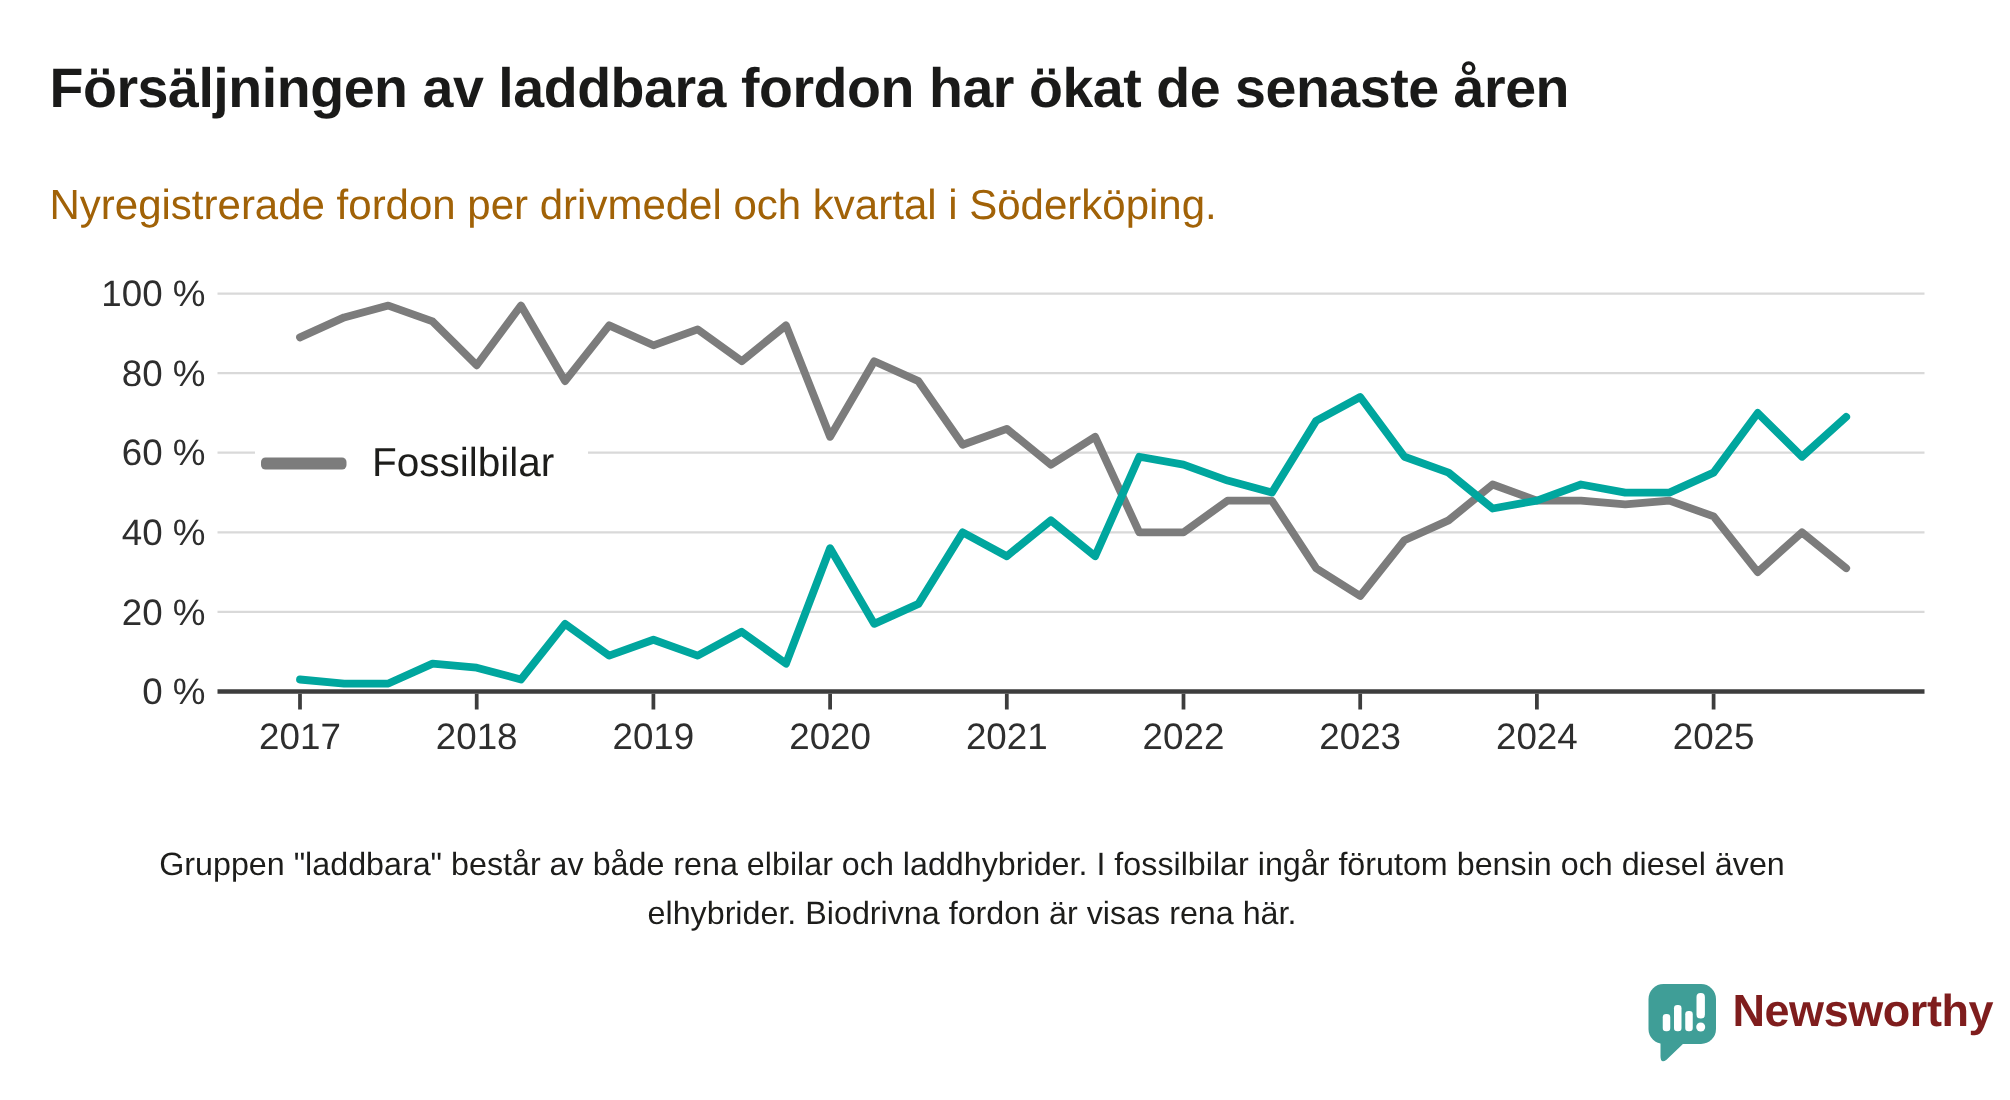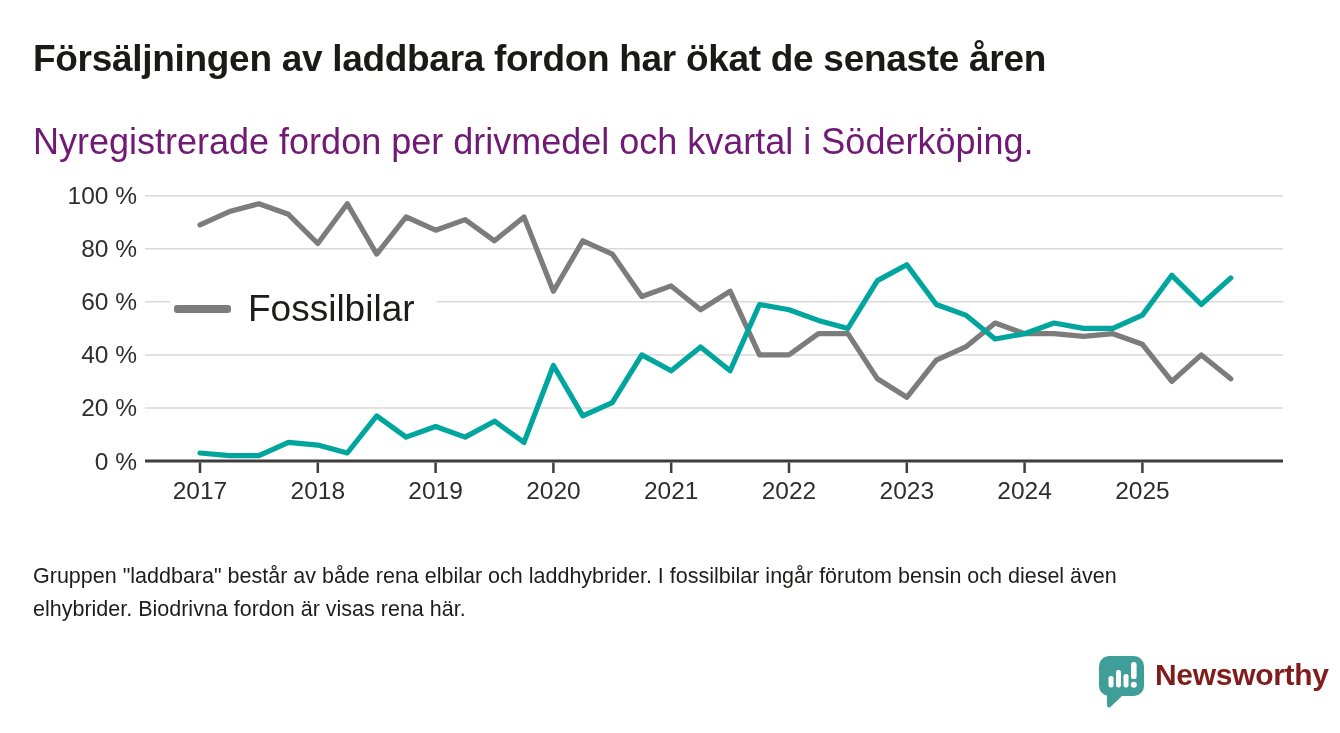--- a/index.html
+++ b/index.html
@@ -1,24 +1,24 @@
 <!DOCTYPE html>
 <html><head>
 <meta charset="utf-8">
 <style>
   html,body{margin:0;padding:0;background:#fff;}
   body{font-family:"Liberation Sans","DejaVu Sans",sans-serif;}
-  #card{position:relative;width:1340px;height:733px;background:#ffffff;overflow:hidden;}
+  #card{position:relative;width:1340px;height:733px;background:#ffffff;overflow:hidden;text-align:center;}
   #chart-title{position:absolute;left:33px;top:38px;font-size:37px;font-weight:700;color:#1a1a19;letter-spacing:-0.3px;white-space:nowrap;}
-  #chart-subtitle{position:absolute;left:33px;top:121px;font-size:36px;font-weight:400;color:#701a75;white-space:nowrap;}
+  #chart-subtitle{position:absolute;left:33px;top:121px;font-size:28px;font-weight:400;color:#a16207;white-space:nowrap;}
   #chart-svg{position:absolute;left:0;top:0;width:1340px;height:733px;font-family:"Liberation Sans","DejaVu Sans",sans-serif;}
   #legend{position:absolute;left:170px;top:288px;background:#ffffff;padding:2px 22px 6px 4px;}
   .legend-row{display:flex;align-items:center;height:37px;}
   .legend-swatch{width:57px;height:8px;border-radius:3px;flex:0 0 auto;}
-  .legend-label{margin-left:17px;font-size:37px;color:#1d1d1b;line-height:1;}
+  .legend-label{margin-left:17px;font-size:27px;color:#1d1d1b;line-height:1;}
   #footnote{position:absolute;left:33px;top:560px;width:1230px;font-size:21.5px;line-height:33px;color:#1d1d1b;}
   #logo{position:absolute;left:1098px;top:655px;display:flex;align-items:flex-start;text-decoration:none;}
   #logo-text{margin-left:10px;margin-top:3px;font-size:30px;font-weight:700;letter-spacing:-0.3px;}
 </style>
 </head>
 <body>
 
 <div id="card">
 
   <div id="chart-title">Försäljningen av laddbara fordon har ökat de senaste åren</div>

